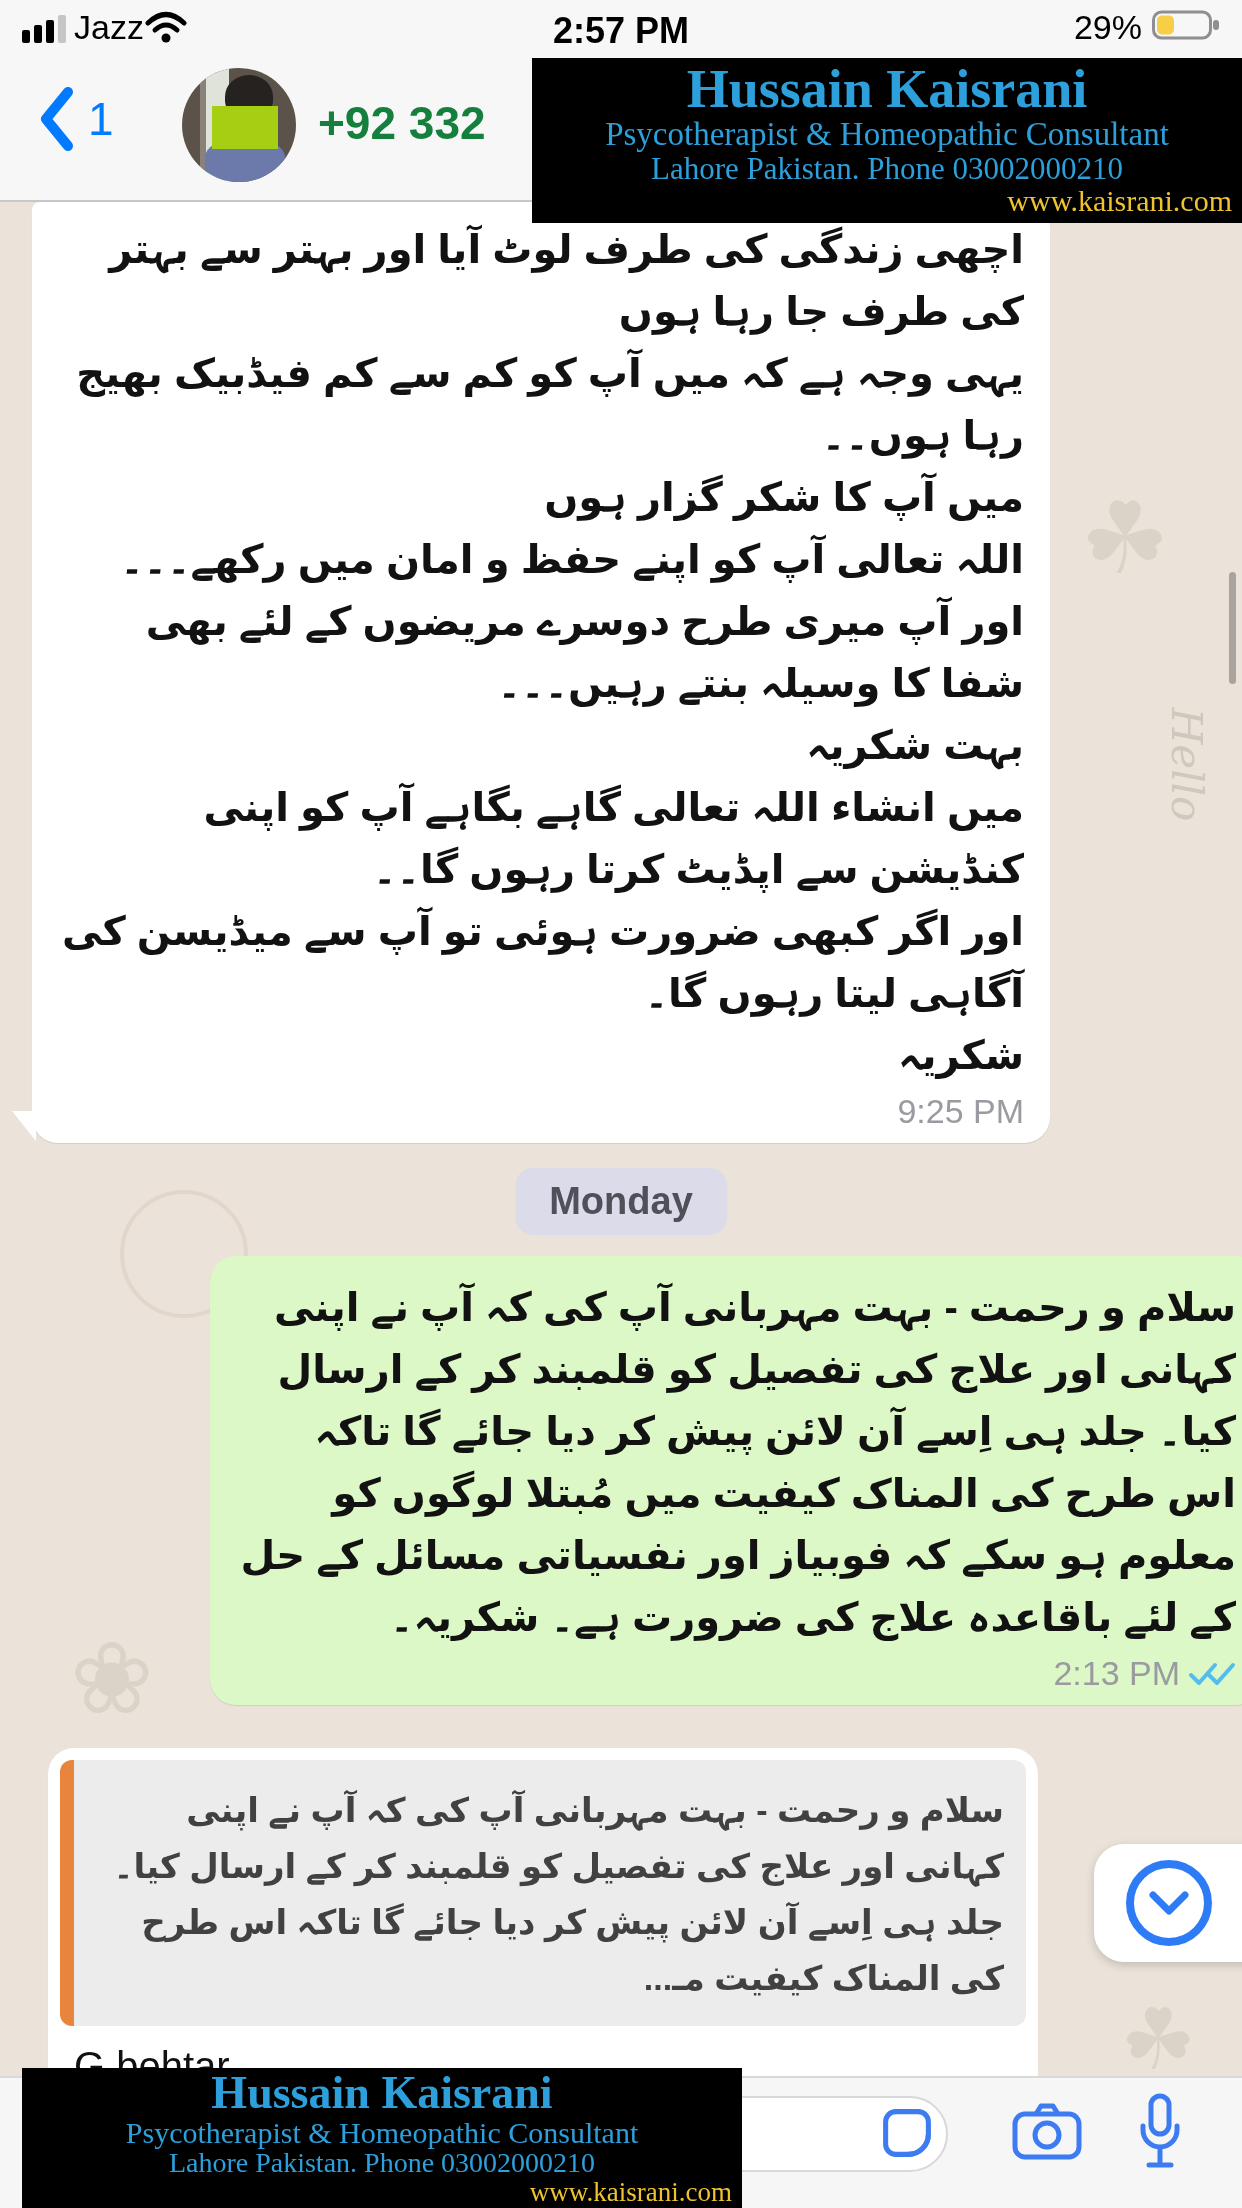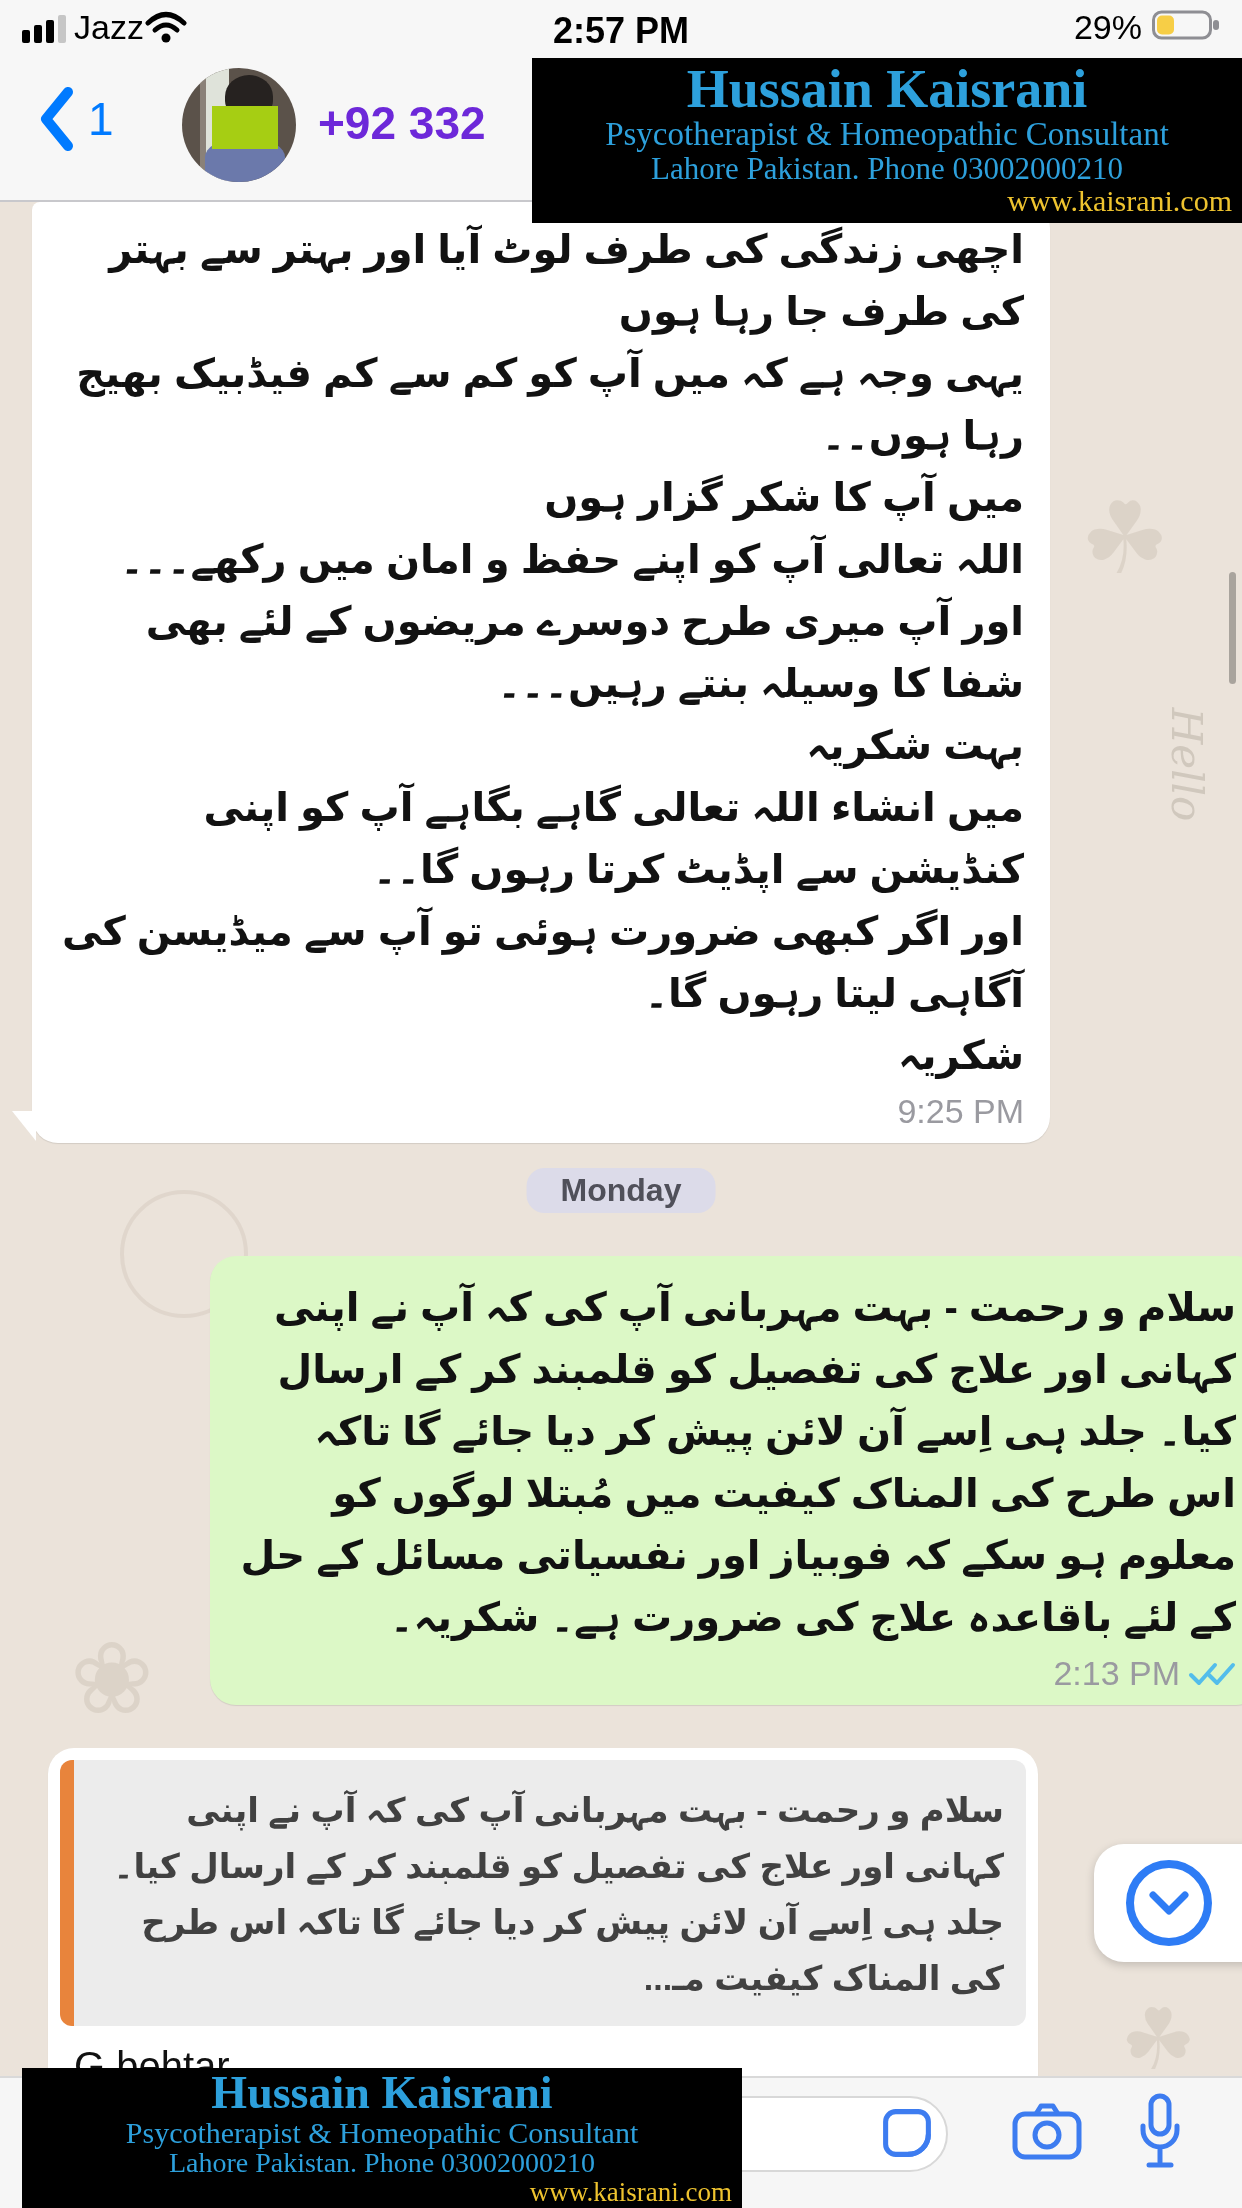--- a/index.html
+++ b/index.html
@@ -24,21 +24,21 @@
   .sb-right{position:absolute;right:20px;top:8px;display:flex;align-items:flex-start;gap:10px;}
   .batt-pct{font-size:34px;color:#000;}
   .back-btn{position:absolute;left:38px;top:86px;display:flex;align-items:center;gap:14px;cursor:pointer;}
   .back-count{color:#007aff;font-size:46px;}
   .avatar{position:absolute;left:182px;top:68px;width:114px;height:114px;border-radius:50%;
           overflow:hidden;background:#5b524a;}
   .avatar .door{position:absolute;left:16%;top:0;width:20%;height:100%;background:#dfe3da;border-left:6px solid #8a8178;}
   .avatar .hair{position:absolute;left:38%;top:6%;width:42%;height:38%;background:#262220;border-radius:50% 50% 40% 40%;}
   .avatar .jacket{position:absolute;left:20%;top:62%;width:70%;height:40%;background:#6b79ab;border-radius:40% 40% 0 0;}
   .avatar .censor{position:absolute;left:26%;top:33%;width:58%;height:38%;background:#a6ce13;}
-  .nav-title{position:absolute;left:318px;top:96px;font-size:46px;font-weight:bold;color:#6d28d9;white-space:nowrap;}
+  .nav-title{position:absolute;left:318px;top:96px;font-size:46px;font-weight:bold;color:#15803d;white-space:nowrap;}
 
   
   .banner{position:absolute;background:#000;color:#2da0dc;text-align:center;
           font-family:"Liberation Serif","DejaVu Serif",serif;z-index:10;}
   .banner-top{left:532px;top:58px;width:710px;height:165px;}
   .banner-bottom{left:22px;top:2068px;width:720px;height:140px;}
   .bn-name{font-weight:700;line-height:1.02;}
   .banner-top .bn-name{font-size:54px;padding-top:4px;}
   .banner-bottom .bn-name{font-size:46px;padding-top:2px;}
   .bn-sub{line-height:1.05;}
@@ -71,22 +71,22 @@
   .quote-card{position:relative;background:#ececec;border-radius:12px;overflow:hidden;
               border-left:14px solid #e8843c;padding:14px 22px 20px 18px;}
   .quote-author{color:#e8843c;font-size:38px;font-weight:bold;text-align:left;}
   .quote-text{direction:rtl;text-align:right;font-weight:bold;color:#414141;
               font-size:34px;line-height:56px;margin-top:8px;}
   .reply-text{font-size:40px;color:#111;margin:18px 0 0 14px;text-align:left;}
   .b3 .msg-time{position:absolute;right:26px;bottom:8px;color:#b4b4b9;}
 
   
   .date-chip{position:absolute;top:1168px;left:50%;transform:translateX(-50%);
-             background:#dcdbe9;border-radius:18px;padding:4px 34px;z-index:2;
-             font-size:32px;font-weight:600;color:#50505a;}
+             background:#dcdbe9;border-radius:18px;padding:12px 34px;z-index:2;
+             font-size:38px;font-weight:600;color:#50505a;}
 
   
   .scroll-pill{position:absolute;left:1094px;top:1844px;width:170px;height:118px;background:#fff;
                border-radius:30px 0 0 30px;box-shadow:0 3px 10px rgba(0,0,0,.18);z-index:4;cursor:pointer;}
   .scroll-ring{position:absolute;left:32px;top:16px;width:70px;height:70px;border:8px solid #2e7cf5;
                border-radius:50%;display:flex;align-items:center;justify-content:center;}
 
   
   .scrollbar{position:absolute;right:6px;top:572px;width:7px;height:112px;
              background:rgba(0,0,0,.28);border-radius:4px;z-index:5;}

